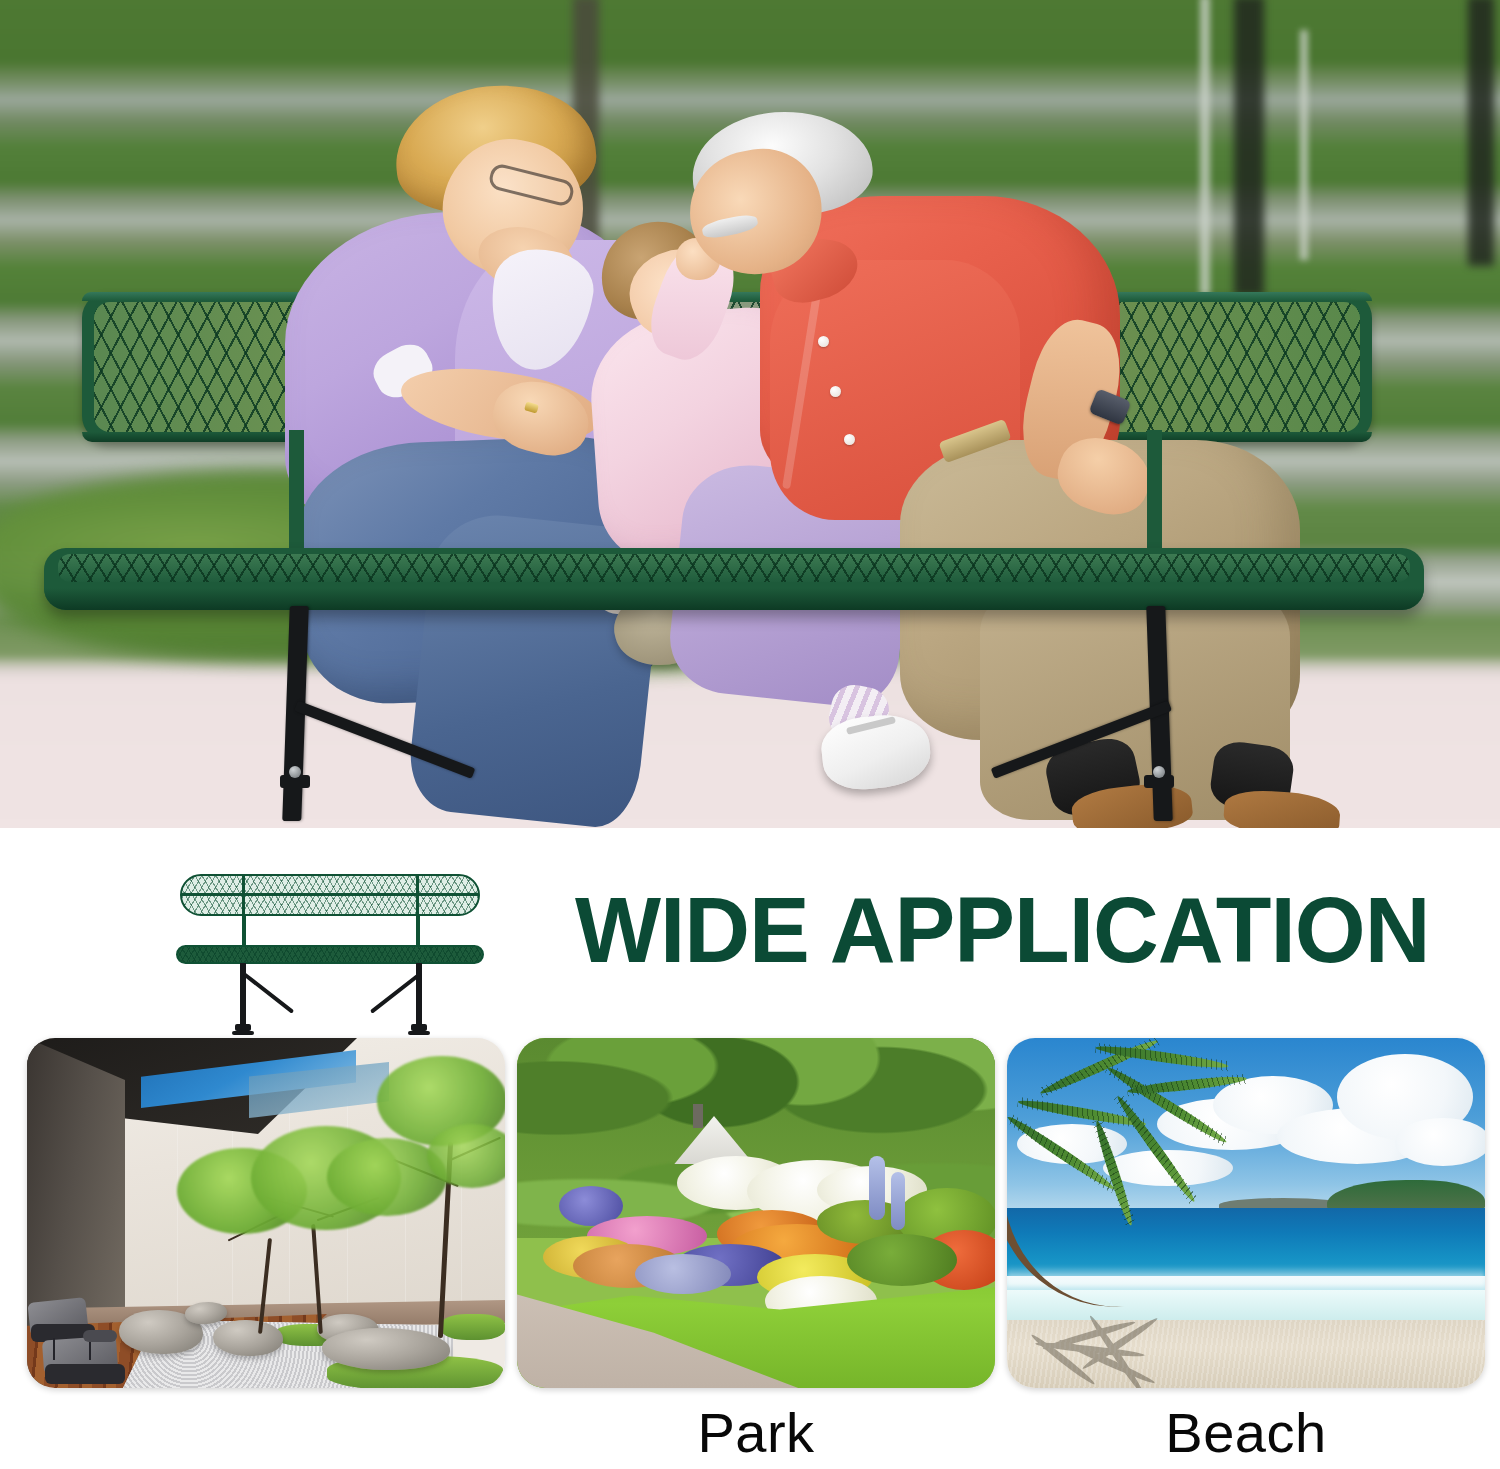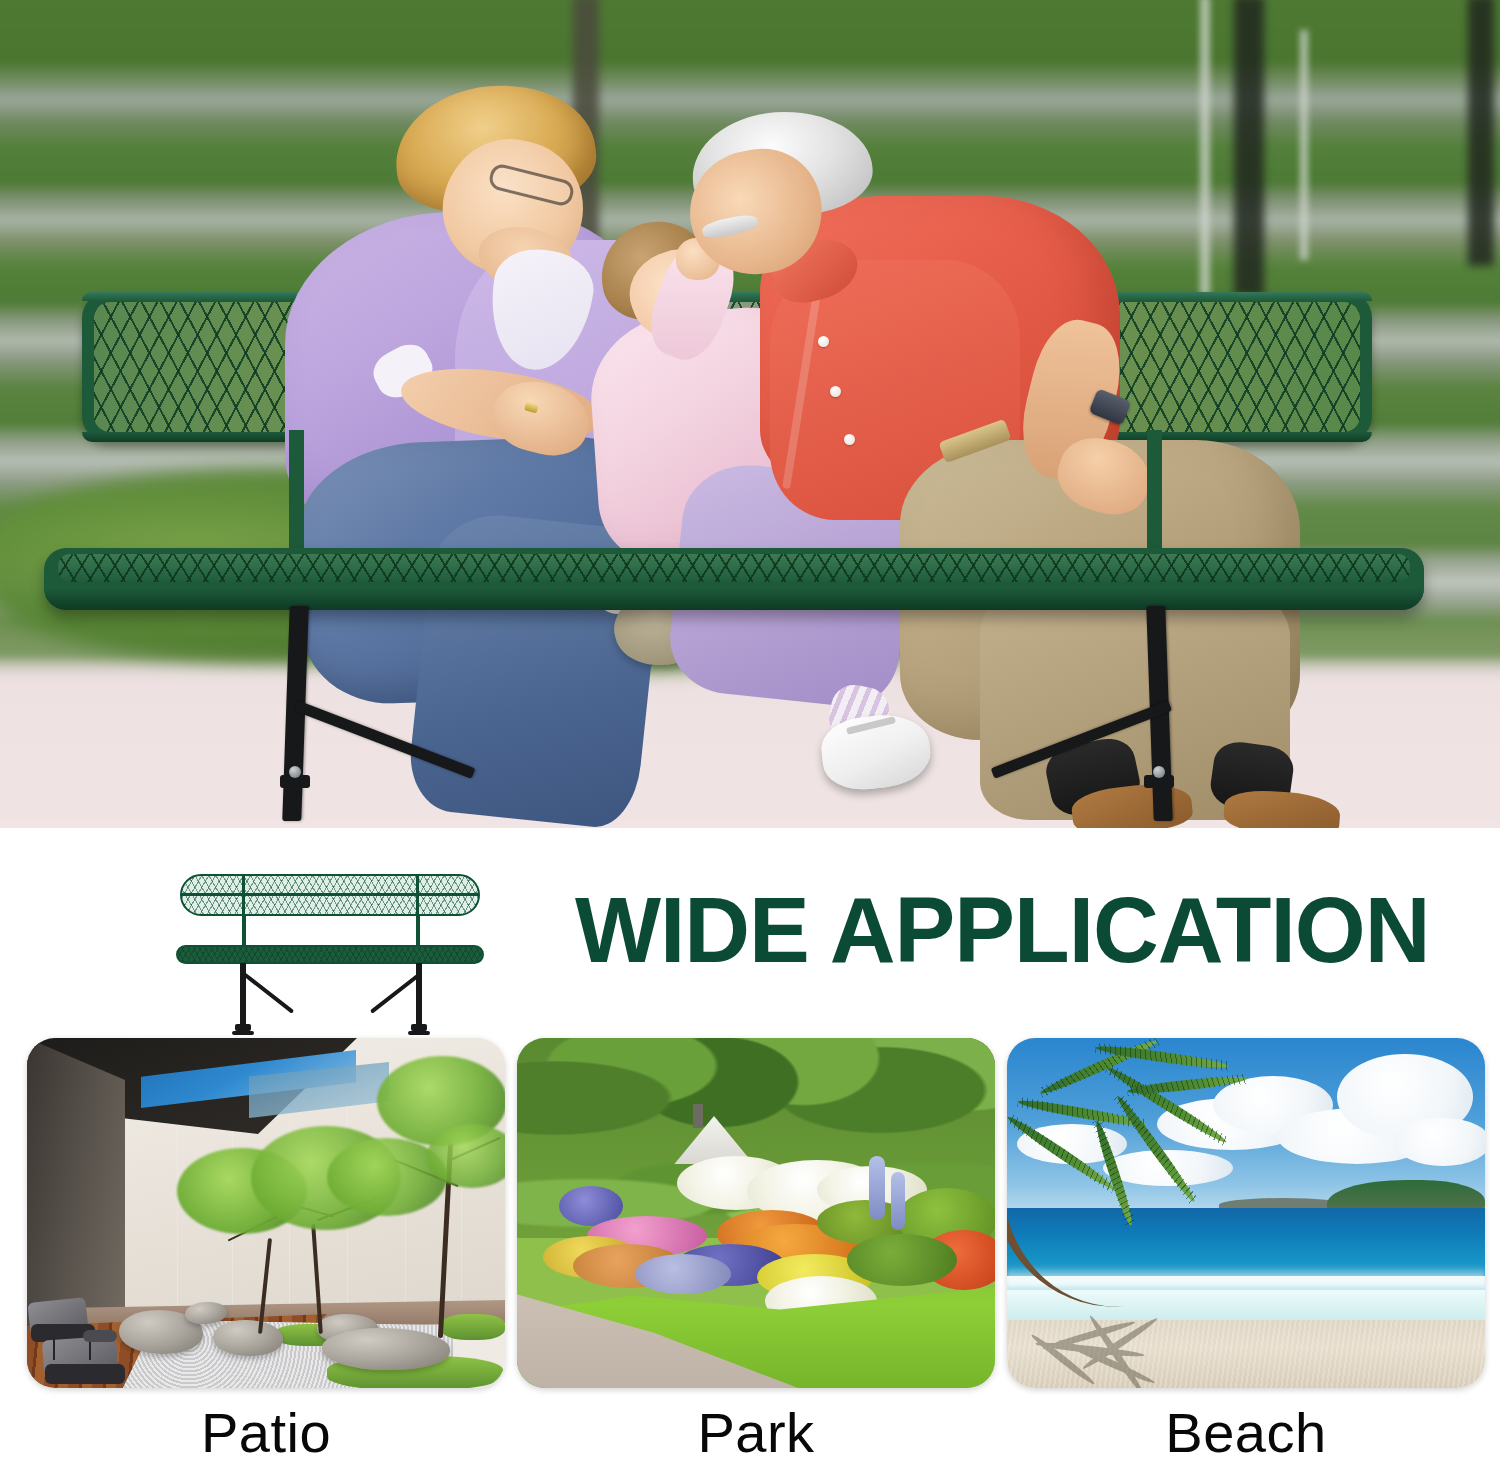--- a/index.html
+++ b/index.html
@@ -799,21 +799,20 @@
 
           <div class="pt-chair" style="left:2px; top:262px; width:58px; height:34px; transform:rotate(-6deg);"></div>
           <div class="pt-chair" style="left:4px; top:286px; width:64px; height:18px; background:#2a2a2f;"></div>
           <div class="pt-chair" style="left:16px; top:300px; width:74px; height:34px; transform:rotate(-4deg);"></div>
           <div class="pt-chair" style="left:18px; top:326px; width:80px; height:20px; background:#2a2a2f;"></div>
           <div class="pt-chair-leg" style="left:26px; top:300px; height:22px;"></div>
           <div class="pt-chair-leg" style="left:62px; top:302px; height:20px;"></div>
           <div class="pt-chair" style="left:56px; top:292px; width:34px; height:12px; background:#4a4a50;"></div>
         </div>
       </div>
-      <div class="card-label">Patio</div>
     </div>
 
     <div class="card c1">
       <div class="card-img">
         <div class="park">
           <div class="pk-trees"></div>
           <div class="pk-trees2"></div>
           <div class="pk-chimney"></div>
           <div class="pk-house"></div>
 

